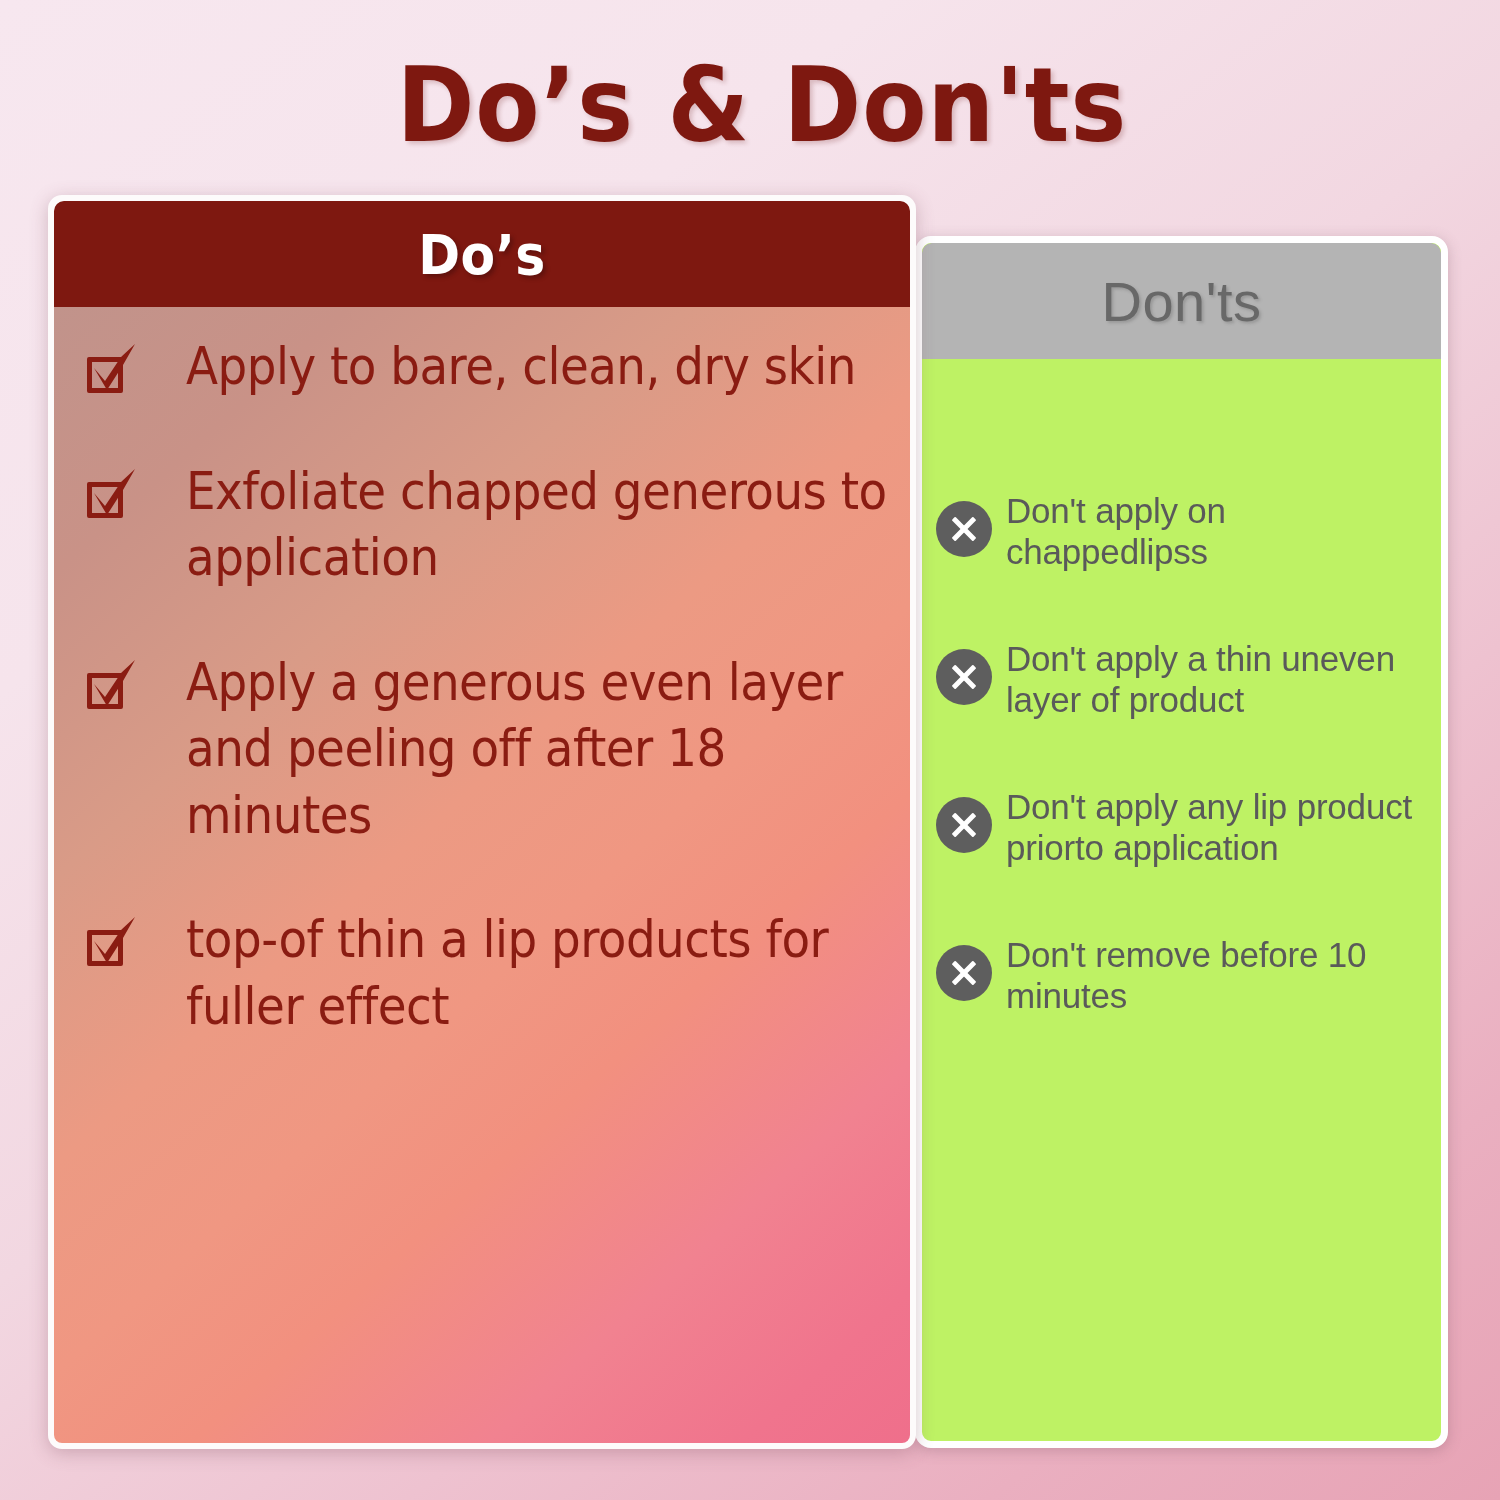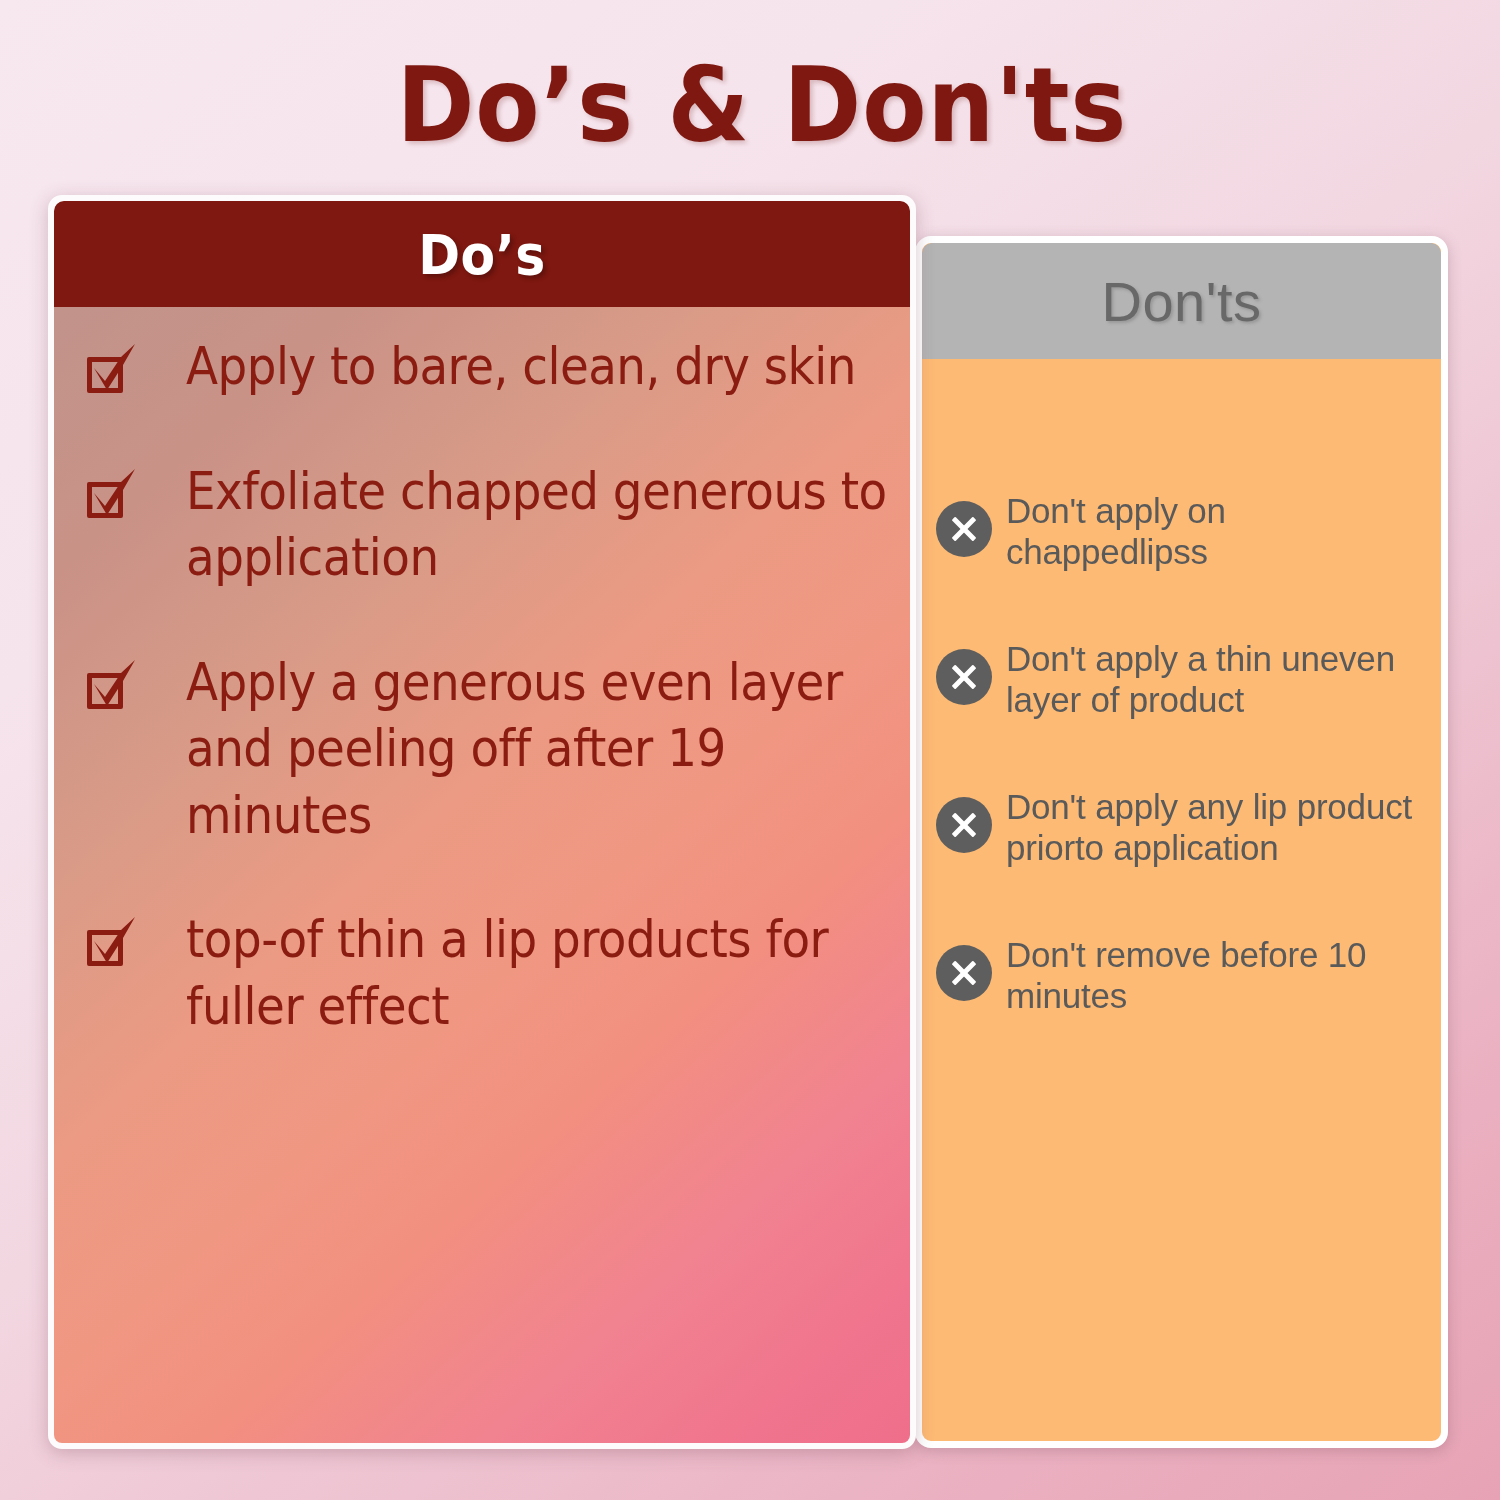--- a/index.html
+++ b/index.html
@@ -44,21 +44,21 @@
     margin-left: 12px;
   }
 
   
   .donts-card {
     position: absolute;
     left: 915px;
     top: 236px;
     width: 533px;
     height: 1212px;
-    background: #fdba74;
+    background: #bef264;
     border: 7px solid #ffffff;
     border-radius: 16px;
     box-sizing: border-box;
     box-shadow: 0 3px 14px rgba(120,80,95,0.30);
     overflow: hidden;
   }
   .donts-header {
     position: absolute;
     left: 0;
     top: 0;
@@ -280,21 +280,21 @@
         <span class="do-text">Exfoliate chapped generous to application</span>
       </div>
 
       <div class="do-item">
         <span class="check-icon">
           <span class="check-box"></span>
           <svg class="check-mark" viewBox="0 0 52 52" aria-hidden="true">
             <path d="M6 27 L17 40 L33 16 L47 3 L35 24 L19 49 Z" fill="#8a1c12"></path>
           </svg>
         </span>
-        <span class="do-text">Apply a generous even layer and peeling off after 19 minutes</span>
+        <span class="do-text">Apply a generous even layer and peeling off after 18 minutes</span>
       </div>
 
       <div class="do-item">
         <span class="check-icon">
           <span class="check-box"></span>
           <svg class="check-mark" viewBox="0 0 52 52" aria-hidden="true">
             <path d="M6 27 L17 40 L33 16 L47 3 L35 24 L19 49 Z" fill="#8a1c12"></path>
           </svg>
         </span>
         <span class="do-text">top-of thin a lip products for fuller effect</span>

